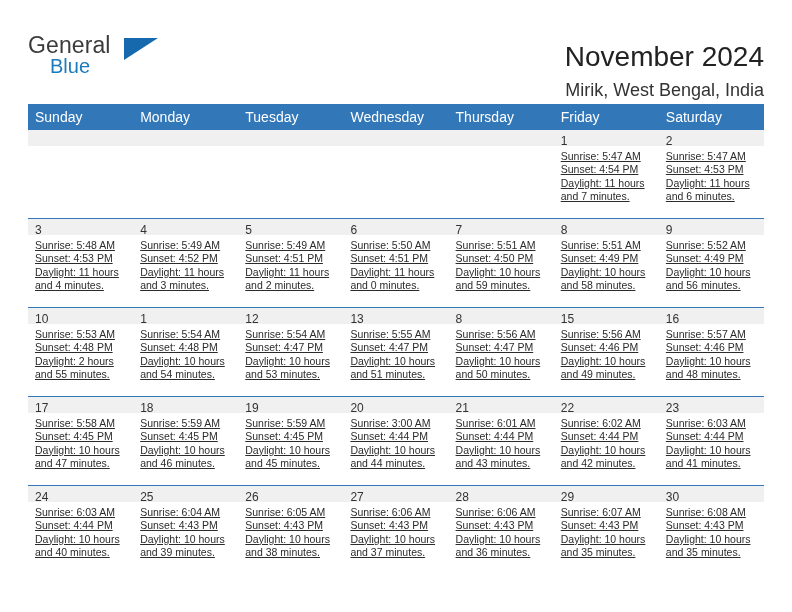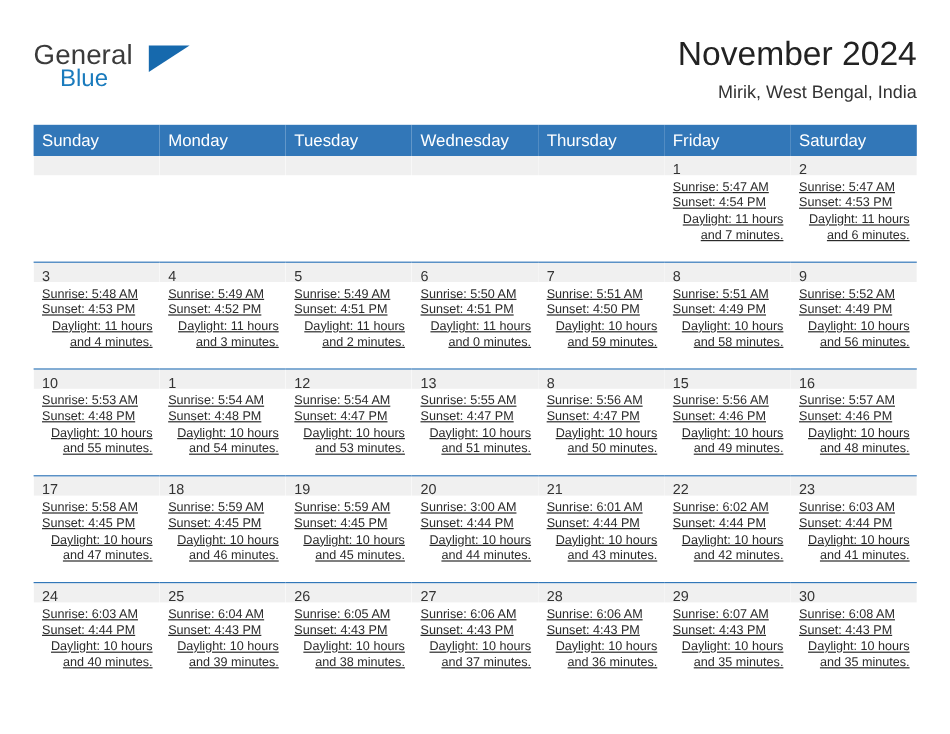--- a/index.html
+++ b/index.html
@@ -60,32 +60,32 @@
     top: 6px;
     width: 0;
     height: 0;
     border-left: 34px solid #1669ad;
     border-bottom: 22px solid transparent;
   }
 
   .title-block {
     position: absolute;
     right: 0;
-    top: 0;
+    top: 12px;
     text-align: right;
   }
   .month-title {
     font-size: 28px;
     font-weight: normal;
     color: #222222;
     line-height: 34px;
     white-space: nowrap;
   }
   .location {
-    font-size: 15px;
+    font-size: 18px;
     color: #333333;
     line-height: 22px;
     margin-top: 5px;
     white-space: nowrap;
   }
 
   
   .calendar {
     position: absolute;
     left: 28px;
@@ -142,21 +142,20 @@
     font-size: 10.5px;
     line-height: 13.4px;
     color: #2b2b2b;
     text-decoration: underline;
   }
   .info div {
     white-space: nowrap;
   }
   .info .daylight {
     white-space: normal;
-    text-align: right;
   }
   .cell.blank .daynum {
     background: #f0f0f0;
   }
 </style>
 </head>
 <body>
 
 <div class="page">
 
@@ -307,21 +306,21 @@
             </div>
           </td>
         </tr>
         <tr class="week-row">
           <td>
             <div class="cell">
               <div class="daynum">10</div>
               <div class="info">
                 <div>Sunrise: 5:53 AM</div>
                 <div>Sunset: 4:48 PM</div>
-                <div class="daylight">Daylight: 10 hours and 55 minutes.</div>
+                <div class="daylight">Daylight: 2 hours and 55 minutes.</div>
               </div>
             </div>
           </td>
           <td>
             <div class="cell">
               <div class="daynum">1</div>
               <div class="info">
                 <div>Sunrise: 5:54 AM</div>
                 <div>Sunset: 4:48 PM</div>
                 <div class="daylight">Daylight: 10 hours and 54 minutes.</div>

